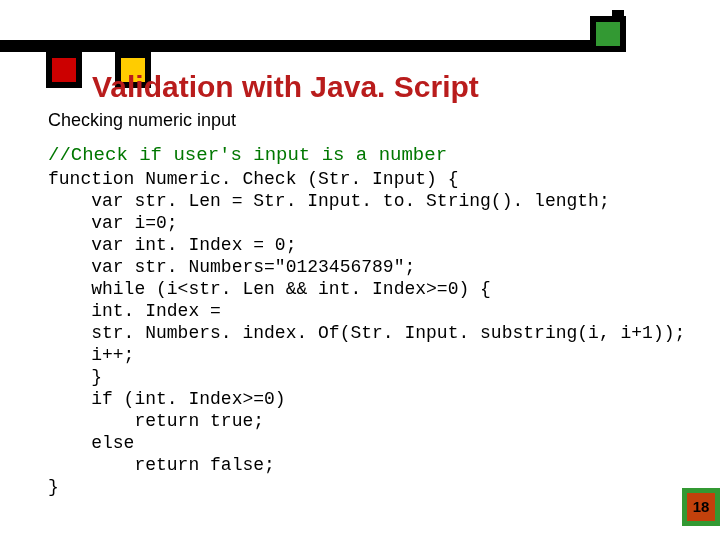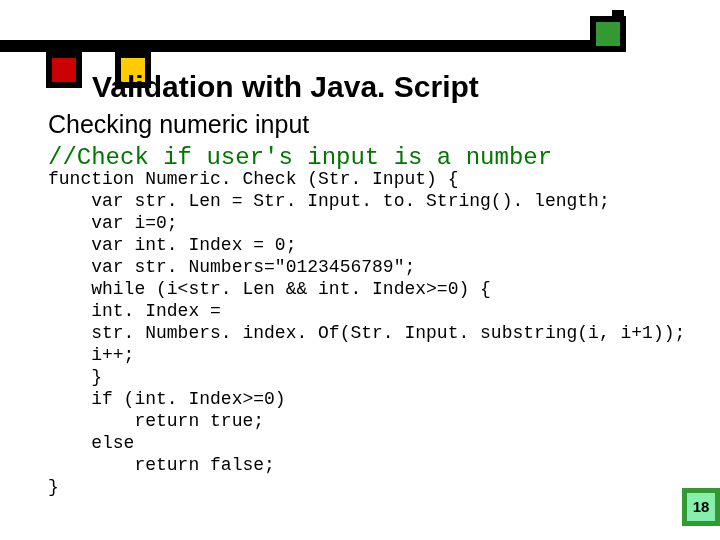--- a/index.html
+++ b/index.html
@@ -59,35 +59,35 @@
     width: 12px;
     height: 42px;
     background: #000;
   }
   .title {
     position: absolute;
     top: 70px;
     left: 92px;
     font-size: 30px;
     font-weight: bold;
-    color: #000000;
+    color: #b91c1c;
   }
   .subtitle {
     position: absolute;
     top: 110px;
     left: 48px;
-    font-size: 25px;
+    font-size: 18px;
     color: #000;
   }
   .comment {
     position: absolute;
     top: 144px;
     left: 48px;
     font-family: "Courier New", Courier, monospace;
-    font-size: 24px;
+    font-size: 19px;
     color: #007700;
   }
   .code {
     position: absolute;
     top: 168px;
     left: 48px;
     font-family: "Courier New", Courier, monospace;
     font-size: 18px;
     line-height: 22px;
     color: #000;
@@ -97,21 +97,21 @@
     position: absolute;
     bottom: 22px;
     left: 48px;
     font-size: 16px;
     color: #000;
   }
   .page-badge {
     position: absolute;
     bottom: 14px;
     right: 0;
-    background: #86efac;
+    background: #c2410c;
     border: 5px solid #339933;
     width: 28px;
     height: 28px;
     line-height: 28px;
     text-align: center;
     font-weight: bold;
     font-size: 15px;
     color: #000;
   }
 </style>

